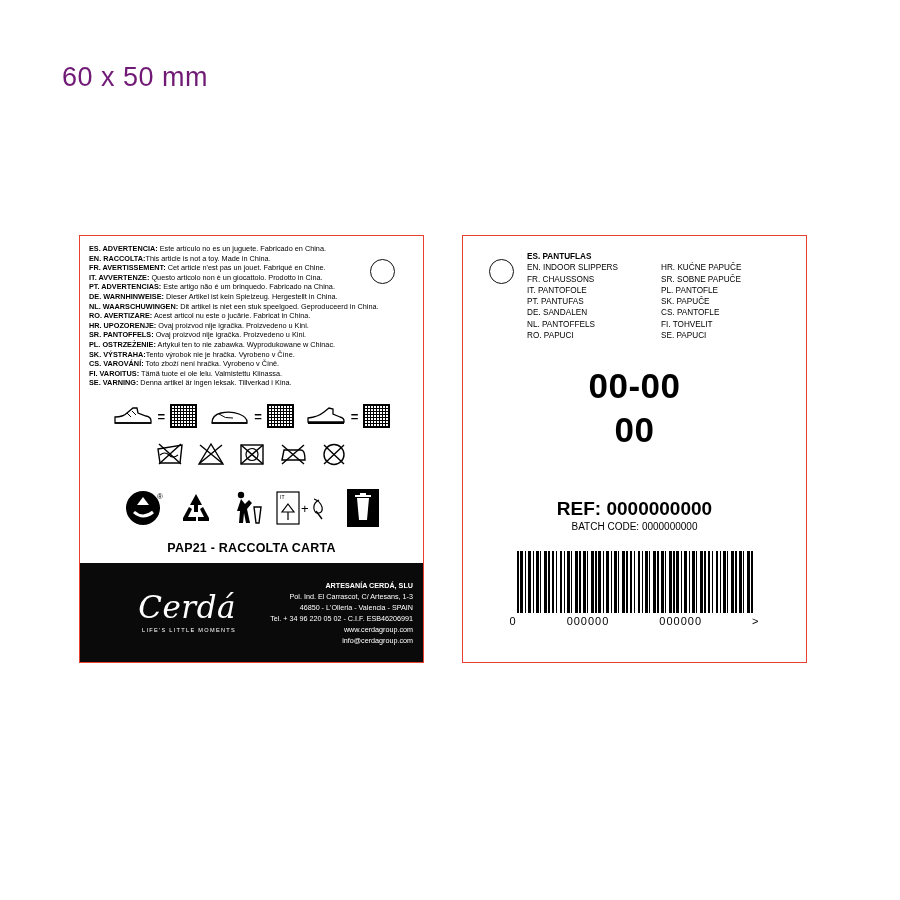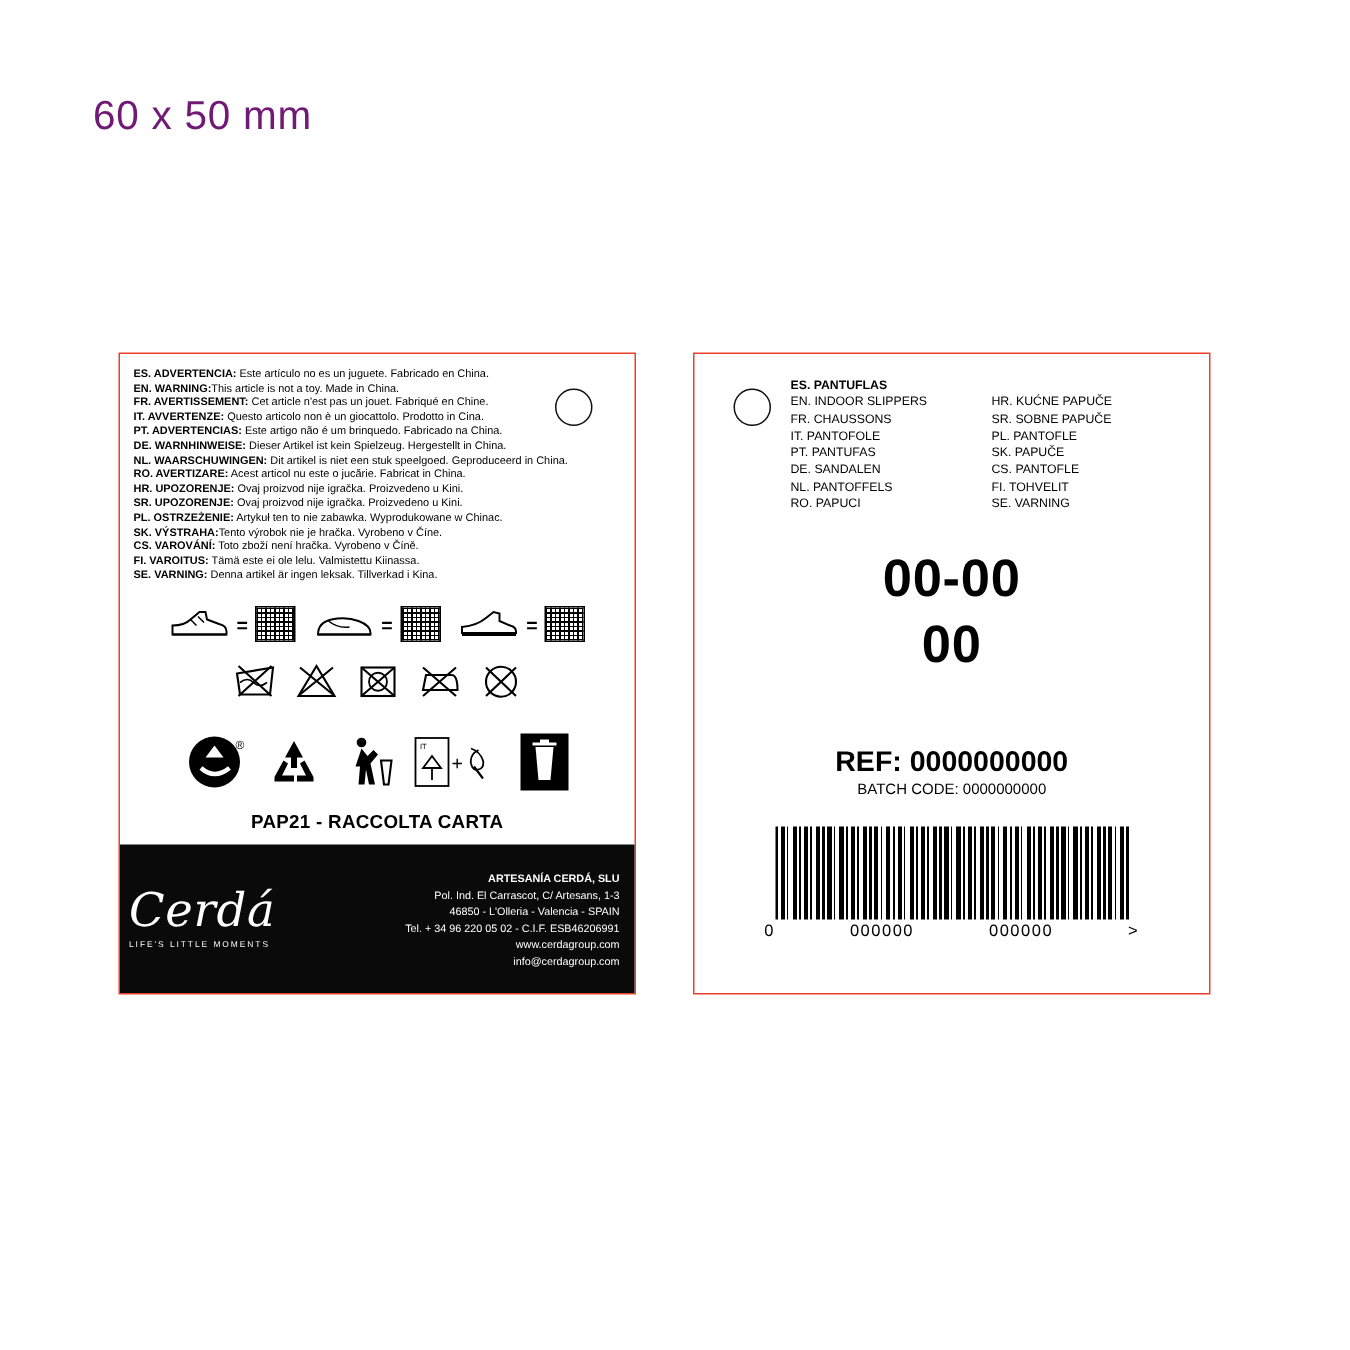--- a/index.html
+++ b/index.html
@@ -120,21 +120,21 @@
     position: absolute;
     left: 0; right: 0; bottom: 0;
     height: 99px;
     background: #0a0a0a;
     color: #fff;
     display: flex;
     align-items: center;
   }
   .brand-logo {
     width: 150px;
-    text-align: left;
+    text-align: right;
     padding-left: 6px;
   }
   .brand-logo .wordmark {
     font-family: "DejaVu Serif", serif;
     font-style: italic;
     font-size: 31px;
     line-height: 1;
     letter-spacing: 0.5px;
   }
   .brand-logo .tagline {
@@ -229,33 +229,33 @@
 <body>
 
 <div id="page-title">60 x 50 mm</div>
 
 <div class="label-card" id="label-front">
 
   <div class="hole" id="hole-front"></div>
 
   <div class="warnings">
     <div class="row"><span class="lang">ES. ADVERTENCIA:</span> <span>Este artículo no es un juguete. Fabricado en China.</span></div>
-    <div class="row"><span class="lang">EN. WARNING:</span><span>This article is not a toy. Made in China.</span></div>
+    <div class="row"><span class="lang">EN. RACCOLTA:</span><span>This article is not a toy. Made in China.</span></div>
     <div class="row"><span class="lang">FR. AVERTISSEMENT:</span> <span>Cet article n'est pas un jouet.  Fabriqué en Chine.</span></div>
     <div class="row"><span class="lang">IT. AVVERTENZE:</span> <span>Questo articolo non è un giocattolo.  Prodotto in Cina.</span></div>
     <div class="row"><span class="lang">PT. ADVERTENCIAS:</span> <span>Este artigo não é um brinquedo. Fabricado na China.</span></div>
     <div class="row"><span class="lang">DE. WARNHINWEISE:</span> <span>Dieser Artikel ist kein Spielzeug. Hergestellt in China.</span></div>
     <div class="row"><span class="lang">NL. WAARSCHUWINGEN:</span> <span>Dit artikel is niet een stuk speelgoed. Geproduceerd in China.</span></div>
     <div class="row"><span class="lang">RO. AVERTIZARE:</span> <span>Acest articol nu este o jucărie. Fabricat in China.</span></div>
     <div class="row"><span class="lang">HR. UPOZORENJE:</span> <span>Ovaj proizvod nije igračka. Proizvedeno u Kini.</span></div>
-    <div class="row"><span class="lang">SR. UPOZORENJE:</span> <span>Ovaj proizvod nije igračka. Proizvedeno u Kini.</span></div>
+    <div class="row"><span class="lang">SR. PANTOFFELS:</span> <span>Ovaj proizvod nije igračka. Proizvedeno u Kini.</span></div>
     <div class="row"><span class="lang">PL. OSTRZEŻENIE:</span> <span>Artykuł ten to nie zabawka. Wyprodukowane w Chinac.</span></div>
     <div class="row"><span class="lang">SK. VÝSTRAHA:</span><span>Tento výrobok nie je hračka. Vyrobeno v Číne.</span></div>
     <div class="row"><span class="lang">CS. VAROVÁNÍ:</span> <span>Toto zboží není hračka. Vyrobeno v Číně.</span></div>
-    <div class="row"><span class="lang">FI. VAROITUS:</span> <span>Tämä este ei ole lelu. Valmistettu Kiinassa.</span></div>
+    <div class="row"><span class="lang">FI. VAROITUS:</span> <span>Tämä tuote ei ole lelu. Valmistettu Kiinassa.</span></div>
     <div class="row"><span class="lang">SE. VARNING:</span> <span>Denna artikel är ingen leksak. Tillverkad i Kina.</span></div>
   </div>
 
   <div class="picto-shoes">
     <div class="shoe-group">
       <svg width="40" height="22" viewBox="0 0 40 22">
         <path d="M2 18 L2 12 Q10 12 14 8 L20 3 L24 3 L25 8 L33 11 Q38 12 38 16 L38 18 Z" fill="none" stroke="#000" stroke-width="1.3"></path>
         <path d="M2 18 L38 18" stroke="#000" stroke-width="1.3"></path>
         <path d="M14 8 L18 12 M19 6 L23 10" stroke="#000" stroke-width="1"></path>
       </svg>
@@ -374,21 +374,21 @@
       <div>RO. PAPUCI</div>
     </div>
     <div>
       <div style="height:11.3px"></div>
       <div>HR. KUĆNE PAPUČE</div>
       <div>SR. SOBNE PAPUČE</div>
       <div>PL. PANTOFLE</div>
       <div>SK. PAPUČE</div>
       <div>CS. PANTOFLE</div>
       <div>FI. TOHVELIT</div>
-      <div>SE. VARNING</div>
+      <div>SE. PAPUCI</div>
     </div>
   </div>
 
   <div class="size-big">
     <span>00-00</span>
     <span class="second">00</span>
   </div>
 
   <div class="ref-line">REF: 0000000000</div>
   <div class="batch-line">BATCH CODE: 0000000000</div>

